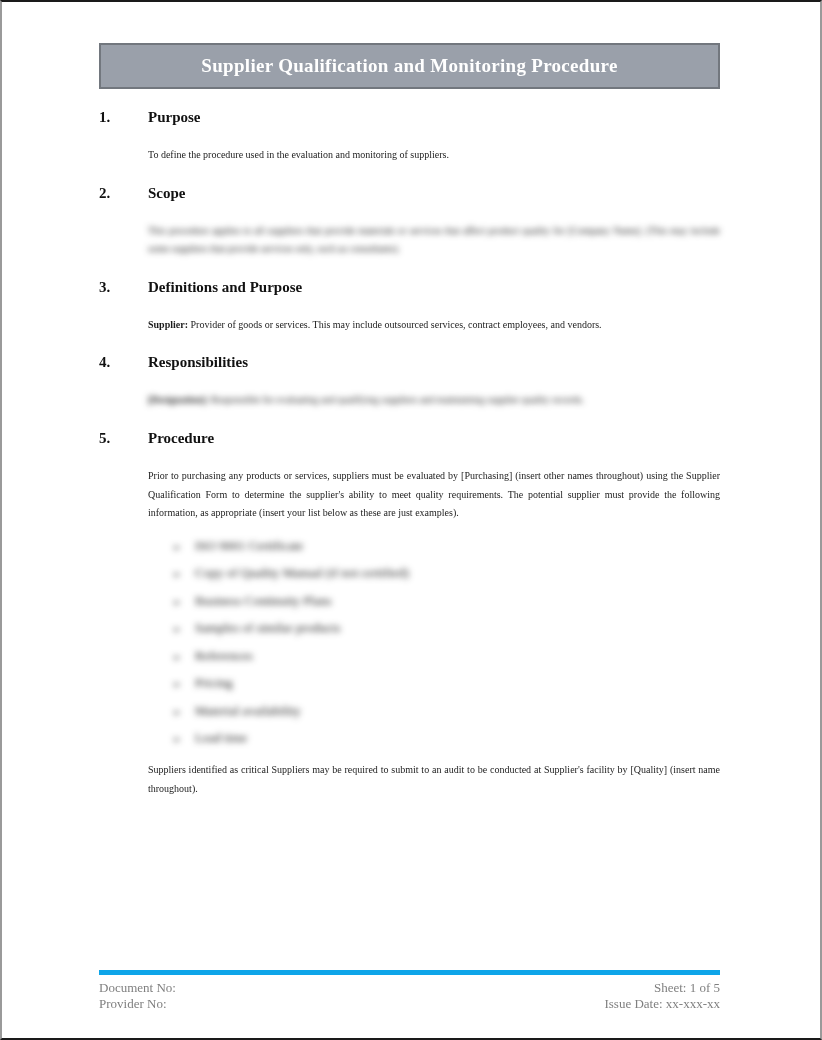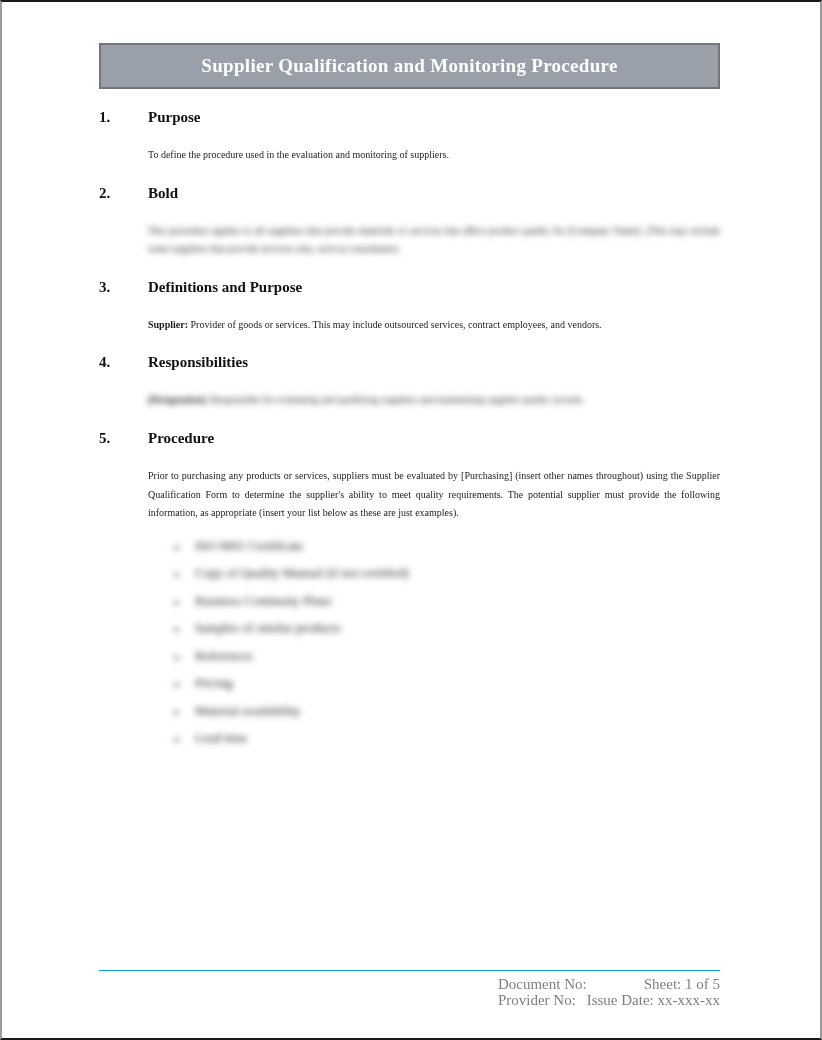--- a/index.html
+++ b/index.html
@@ -68,25 +68,25 @@
     position: absolute;
     left: 24px;
     top: 1px;
     font-size: 11px;
   }
   .footer {
     position: absolute;
     left: 97px;
     right: 100px;
     top: 968px;
-    border-top: 1px solid #0ea5e9;
+    border-top: 5px solid #0ea5e9;
     padding-top: 5px;
     display: flex;
-    justify-content: flex-end;
-    font-size: 15px;
+    justify-content: space-between;
+    font-size: 13px;
     line-height: 16px;
     color: #7f7f7f;
   }
   .footer .right { text-align: right; }
 </style>
 </head>
 <body>
 
 <div class="page">
   <div class="content">
@@ -96,21 +96,21 @@
     </div>
 
     <div class="sec">
       <span class="num">1.</span>
       <span>Purpose</span>
     </div>
     <p class="body">To define the procedure used in the evaluation and monitoring of suppliers.</p>
 
     <div class="sec">
       <span class="num">2.</span>
-      <span>Bold</span>
+      <span>Scope</span>
     </div>
     <p class="body blur3">This procedure applies to all suppliers that provide materials or services that affect product quality for [Company Name].  (This may include some suppliers that provide services only, such as consultants).</p>
 
     <div class="sec">
       <span class="num">3.</span>
       <span>Definitions and Purpose</span>
     </div>
     <p class="body"><strong>Supplier:</strong> <span>Provider of goods or services.  This may include outsourced services, contract employees, and vendors.</span></p>
 
     <div class="sec">
@@ -130,20 +130,21 @@
       <li><span class="marker">➢</span><span>ISO 9001 Certificate</span></li>
       <li><span class="marker">➢</span><span>Copy of Quality Manual (if not certified)</span></li>
       <li><span class="marker">➢</span><span>Business Continuity Plans</span></li>
       <li><span class="marker">➢</span><span>Samples of similar products</span></li>
       <li><span class="marker">➢</span><span>References</span></li>
       <li><span class="marker">➢</span><span>Pricing</span></li>
       <li><span class="marker">➢</span><span>Material availability</span></li>
       <li><span class="marker">➢</span><span>Lead time</span></li>
     </ul>
 
+    <p class="body">Suppliers identified as critical Suppliers may be required to submit to an audit to be conducted at Supplier's facility by [Quality] (insert name throughout).</p>
 
   </div>
 
   <div class="footer">
     <div class="left">
       <div>Document No:</div>
       <div>Provider No:</div>
     </div>
     <div class="right">
       <div>Sheet: 1 of 5</div>

